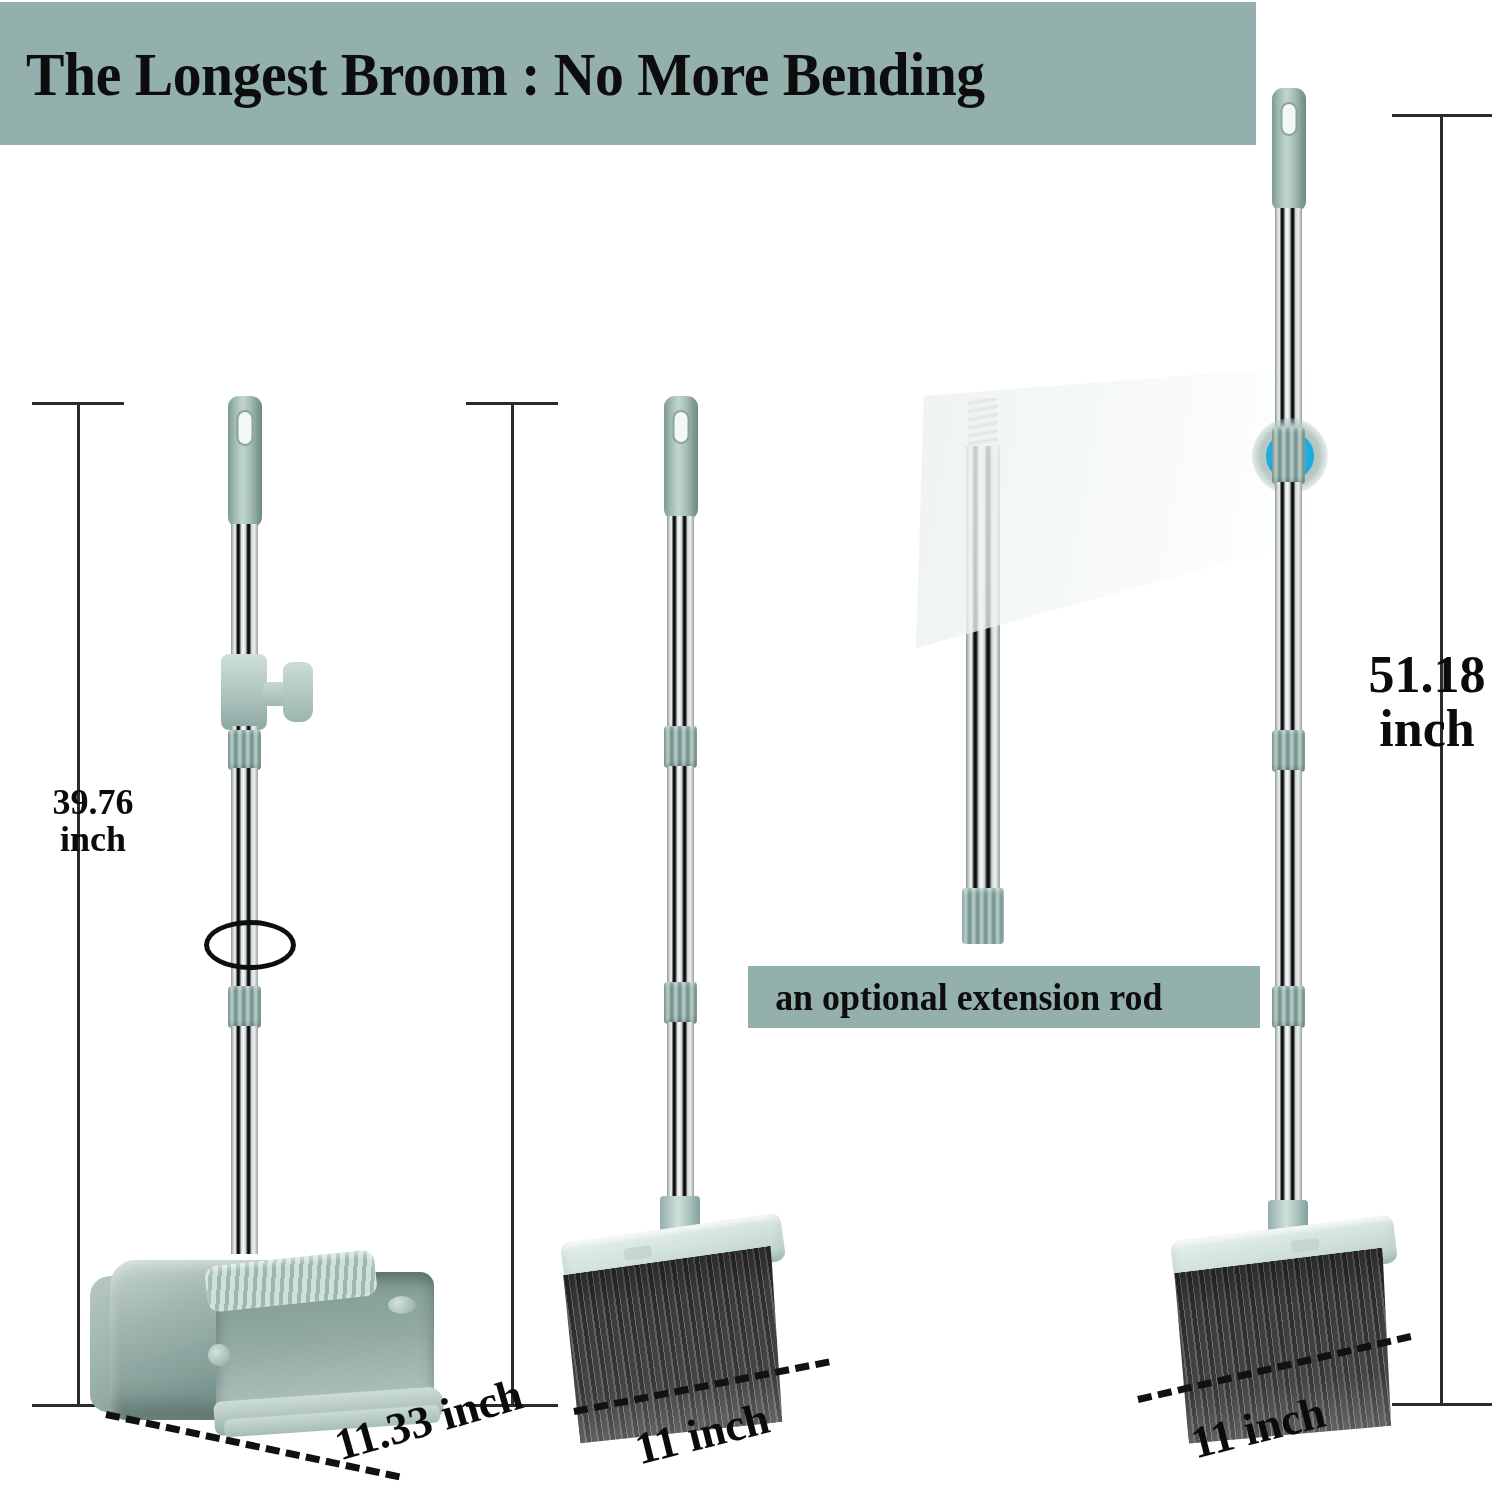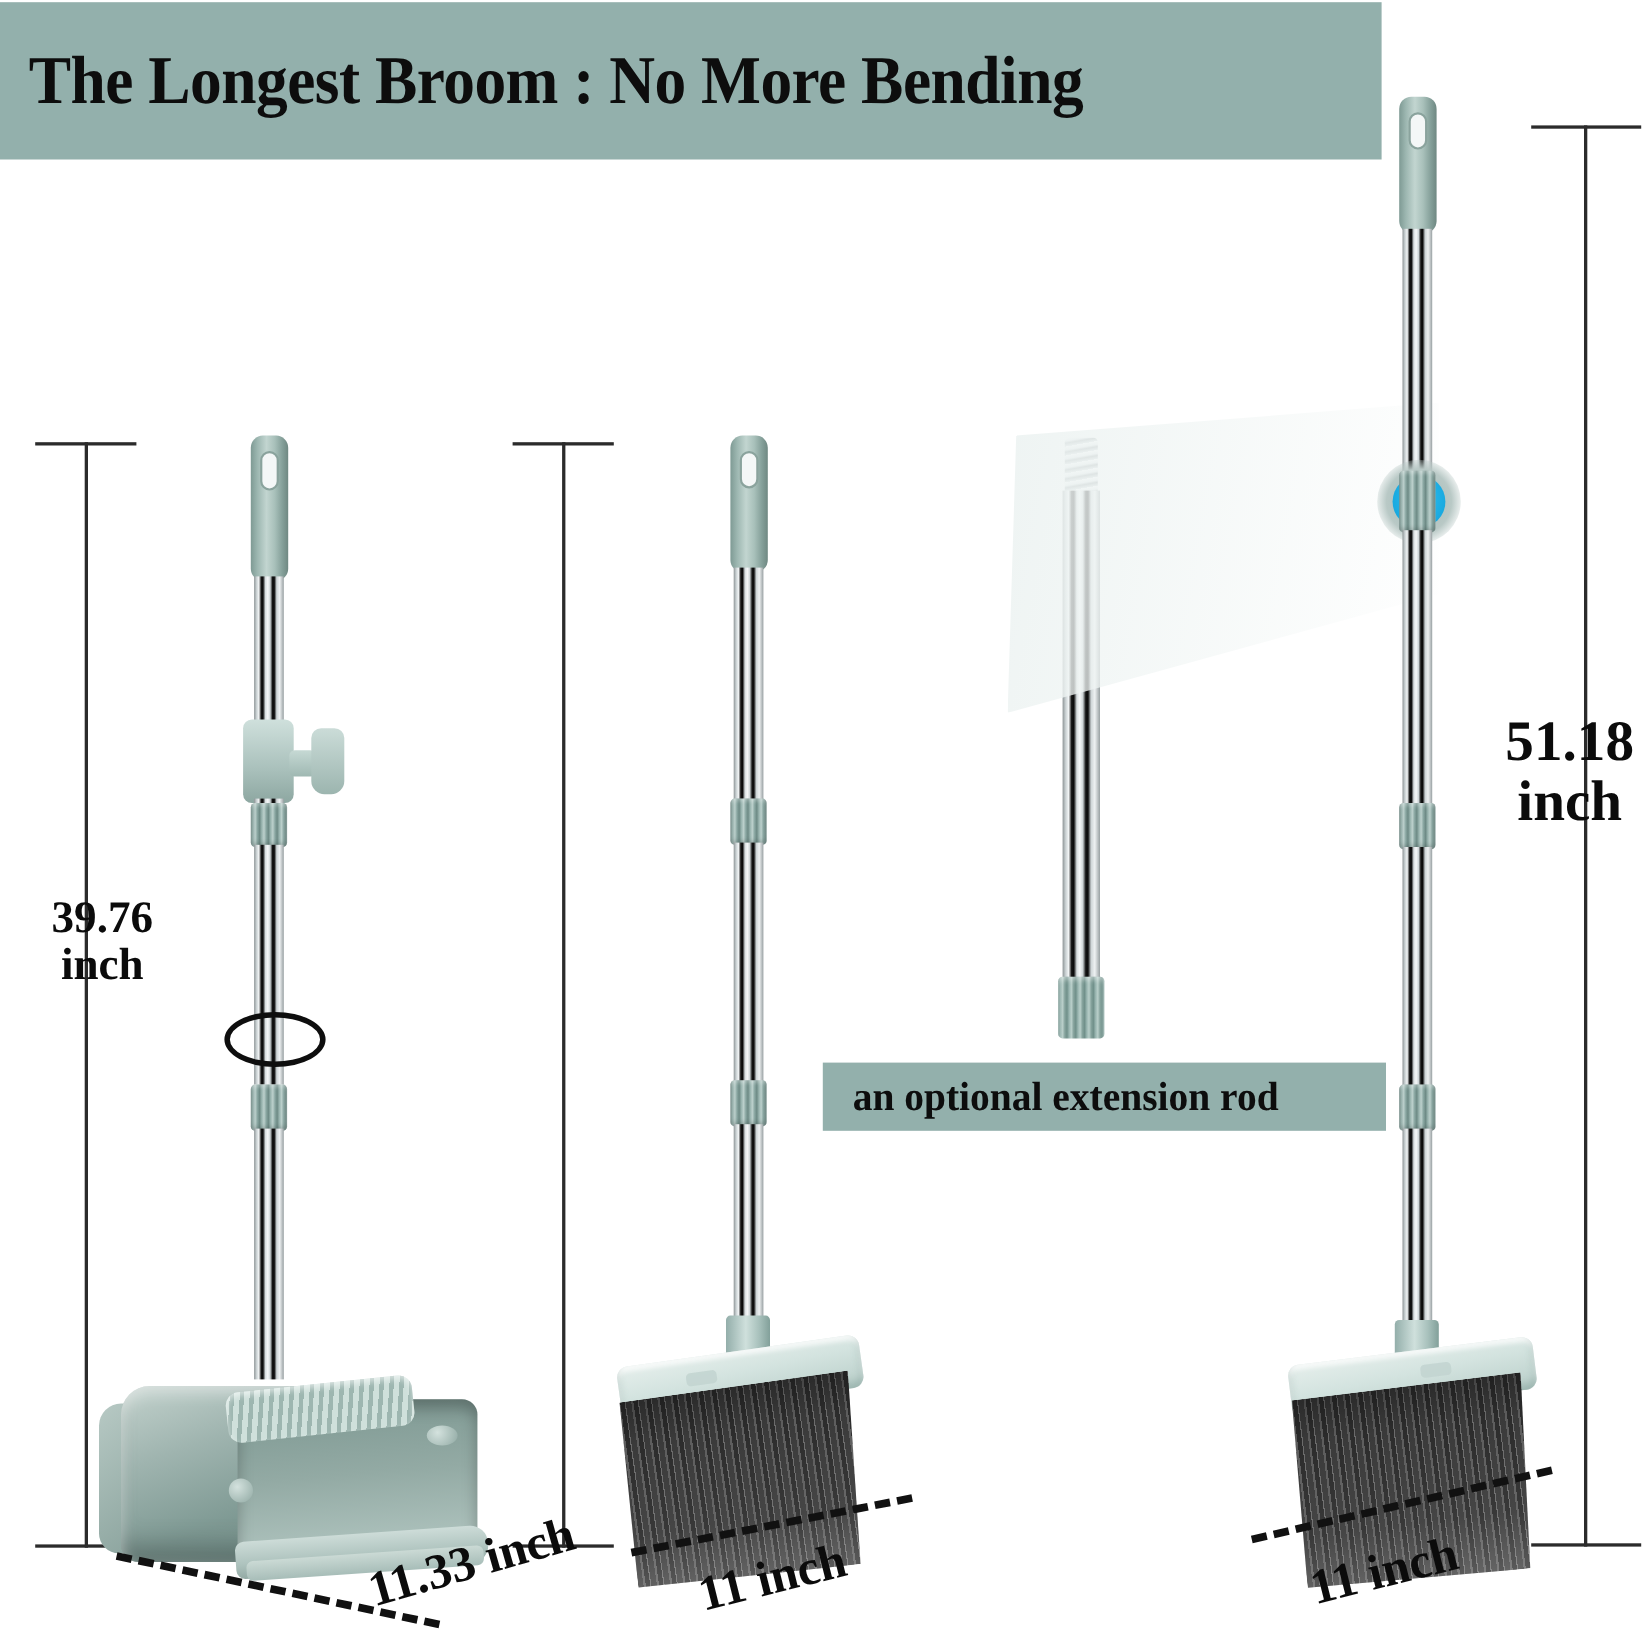--- a/index.html
+++ b/index.html
@@ -18,21 +18,21 @@
   #rod-banner-text{font-weight:bold;font-size:37px;color:#0d0d0d;
     padding-left:28px;white-space:nowrap;transform:scaleX(0.97);transform-origin:left center;}
 
   
   .dimline{position:absolute;background:#2b2b2b;}
   .dimline.v{width:3px;}
   .dimline.h{height:3px;}
 
   .dimlabel{position:absolute;font-weight:bold;color:#0b0b0b;
     text-align:center;line-height:1.04;white-space:pre-line;}
-  #label-3976{left:8px;top:812px;width:170px;font-size:41px;}
+  #label-3976{left:8px;top:784px;width:170px;font-size:36px;}
   #label-5118{left:1352px;top:648px;width:150px;font-size:52px;}
 
   
   .widthgroup{position:absolute;}
   .dashline{position:absolute;border-top:7px dashed #111;}
   .widthlabel{position:absolute;font-weight:bold;font-size:45px;color:#0b0b0b;
     white-space:nowrap;}
 
   
   .pole{position:absolute;

